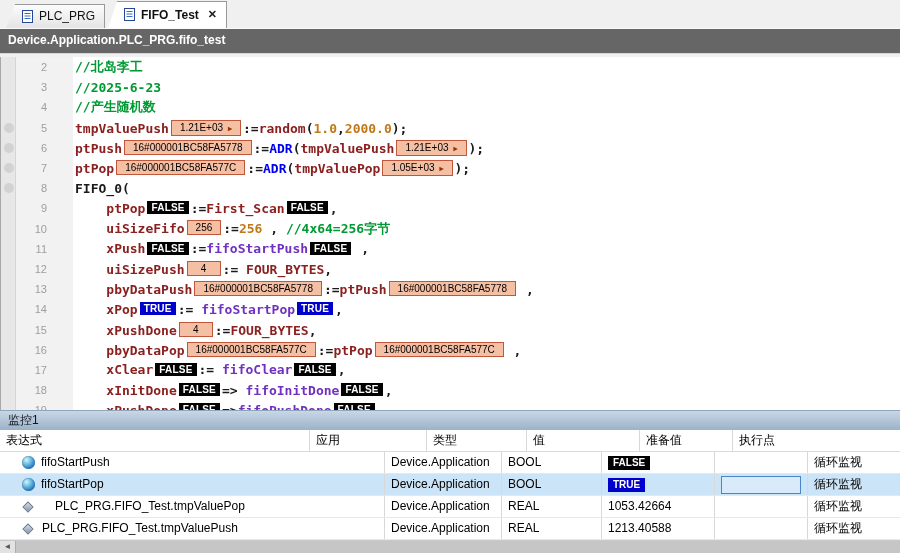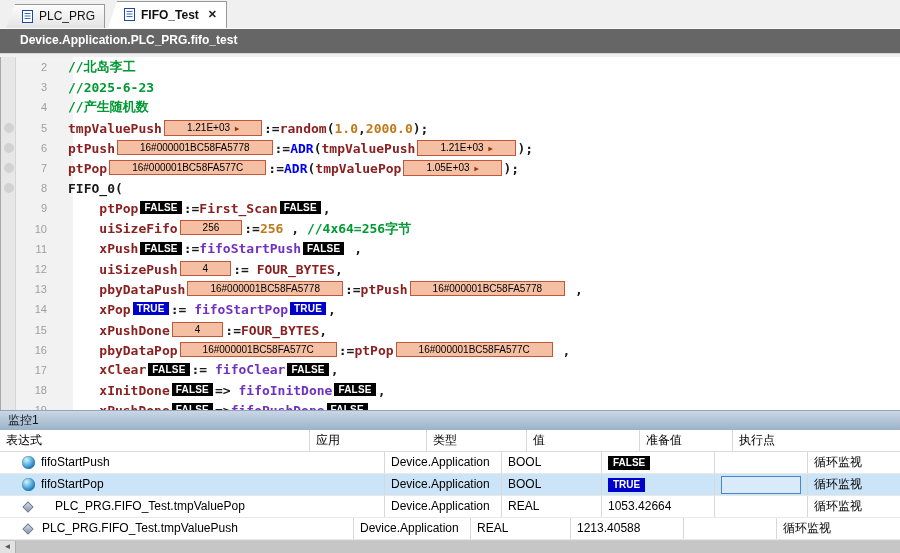--- a/index.html
+++ b/index.html
@@ -14,49 +14,49 @@
     background:linear-gradient(#FDFDFD,#E4E4E4);
     clip-path:polygon(9px 0,100% 0,100% 100%,0 100%);
     box-shadow:inset 0 1px 0 #999, inset -1px 0 0 #999; }
   .tab.active { height:27px; background:#FFFFFF; font-weight:bold; }
   .tab .close { font-weight:bold; font-size:11px; margin-left:4px; color:#222; }
   .doc-icon { display:inline-block; line-height:0; }
 
   
   .path-bar { height:25px; background:#666666; border-top:1px solid #FAFAFA;
     color:#FFFFFF; font-weight:bold; font-size:12px; line-height:23px;
-    padding-left:20px; }
+    padding-left:8px; }
   .gap-strip { height:4px; background:#F0F0F0; border-top:1px solid #D8D8D8; }
 
   
   .editor { height:353px; overflow:hidden; border-left:1px solid #A8A8A8;
     background:linear-gradient(to right,#E7E7E7 0,#E7E7E7 14px,#D5D5D5 14px,
       #D5D5D5 15px,#F2F2F2 15px,#F2F2F2 72px,#FFFFFF 72px); }
   .code-line { display:flex; height:20.2px; align-items:center;
     font-family:"DejaVu Sans Mono",monospace; font-size:13px; font-weight:bold;
     white-space:pre; }
   .dotcell { flex:0 0 15px; display:flex; justify-content:center; align-items:center; }
   .dot { width:10px; height:10px; border-radius:50%; background:#D2D2D2; }
   .lnum { flex:0 0 33px; text-align:right; padding-right:2px;
     font-family:"Liberation Sans",sans-serif; font-size:11px; font-weight:normal;
     color:#9E9EA0; }
-  .codeseg { margin-left:19px; }
+  .codeseg { margin-left:26px; }
   .cmt { color:#009933; }
   .id  { color:#8B2020; }
   .gv  { color:#7030C0; }
   .kw  { color:#0000F0; }
   .num { color:#C07818; }
   .op  { color:#1A1A1A; }
 
   
   .mon { display:inline-block; font-family:"Liberation Sans",sans-serif;
     font-weight:normal; font-size:10px; line-height:13px; vertical-align:1.5px;
     margin:0 2px; }
   .mon.val { background:#F5BFA4; border:1px solid #C0563A; color:#000;
-    padding:0 22px; min-width:34px; text-align:center; }
+    padding:0 8px; min-width:34px; text-align:center; }
   .mon .arrow { color:#993300; font-size:8px; margin-left:5px; font-weight:bold; }
   .mon.bool { color:#FFF; font-weight:bold; padding:0 4px; letter-spacing:.2px; }
   .mon.bool.f { background:#000000; }
   .mon.bool.t { background:#0000CC; }
 
   
   .watch-title { height:20px; background:linear-gradient(#C9D7E6,#9CB2C8);
     border-top:1px solid #8FA5BC; font-size:12px; line-height:19px;
     padding-left:8px; color:#101820; }
   .watch-header { display:flex; height:22px; background:#FFFFFF;
@@ -188,21 +188,21 @@
             <span class="vicon"></span>
             <span>PLC_PRG.FIFO_Test.tmpValuePop</span>
           </div>
           <div class="wcell" style="width: 117px;">Device.Application</div>
           <div class="wcell" style="width: 100px;">REAL</div>
           <div class="wcell" style="width: 113px;">1053.42664</div>
           <div class="wcell" style="width: 93px;"></div>
           <div class="wcell" style="width: 92px;">循环监视</div>
         </div>
         <div class="watch-row">
-          <div class="wcell expr" style="width: 354px;">
+          <div class="wcell expr" style="width: 385px;">
             <span class="vicon"></span>
             <span>PLC_PRG.FIFO_Test.tmpValuePush</span>
           </div>
           <div class="wcell" style="width: 117px;">Device.Application</div>
           <div class="wcell" style="width: 100px;">REAL</div>
           <div class="wcell" style="width: 113px;">1213.40588</div>
           <div class="wcell" style="width: 93px;"></div>
           <div class="wcell" style="width: 92px;">循环监视</div>
         </div>
       </div>

